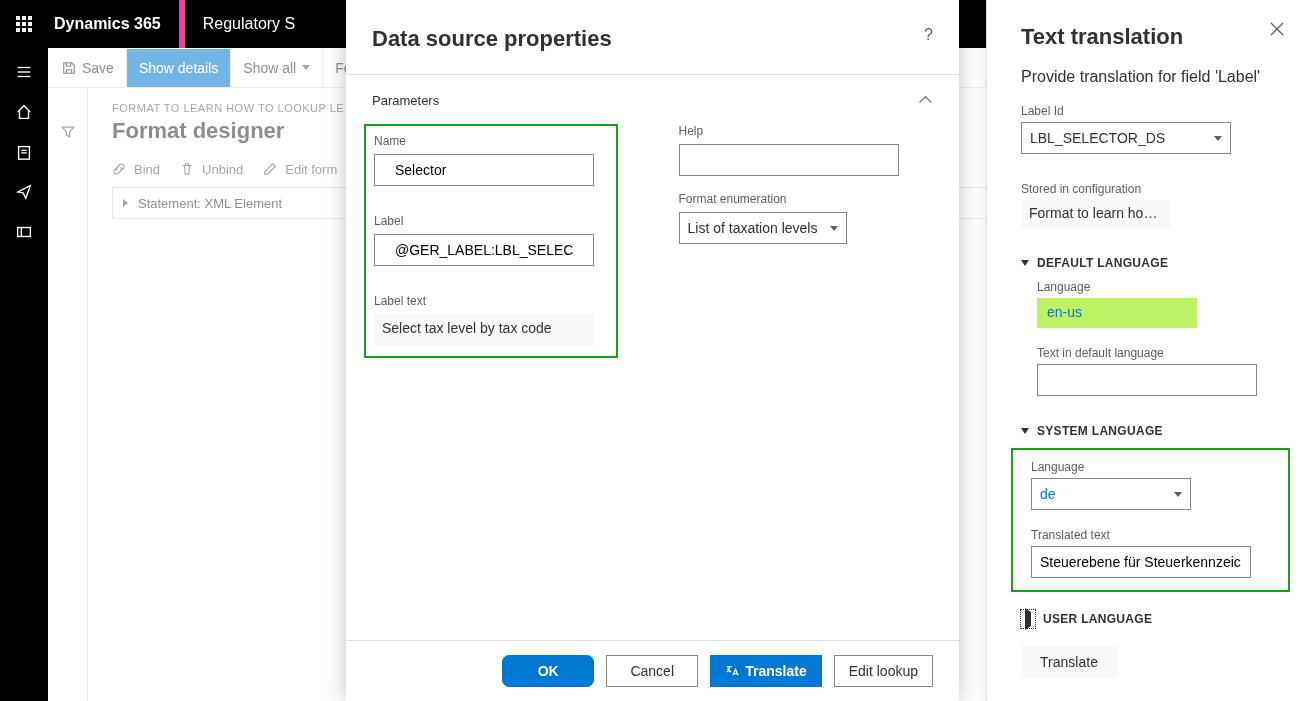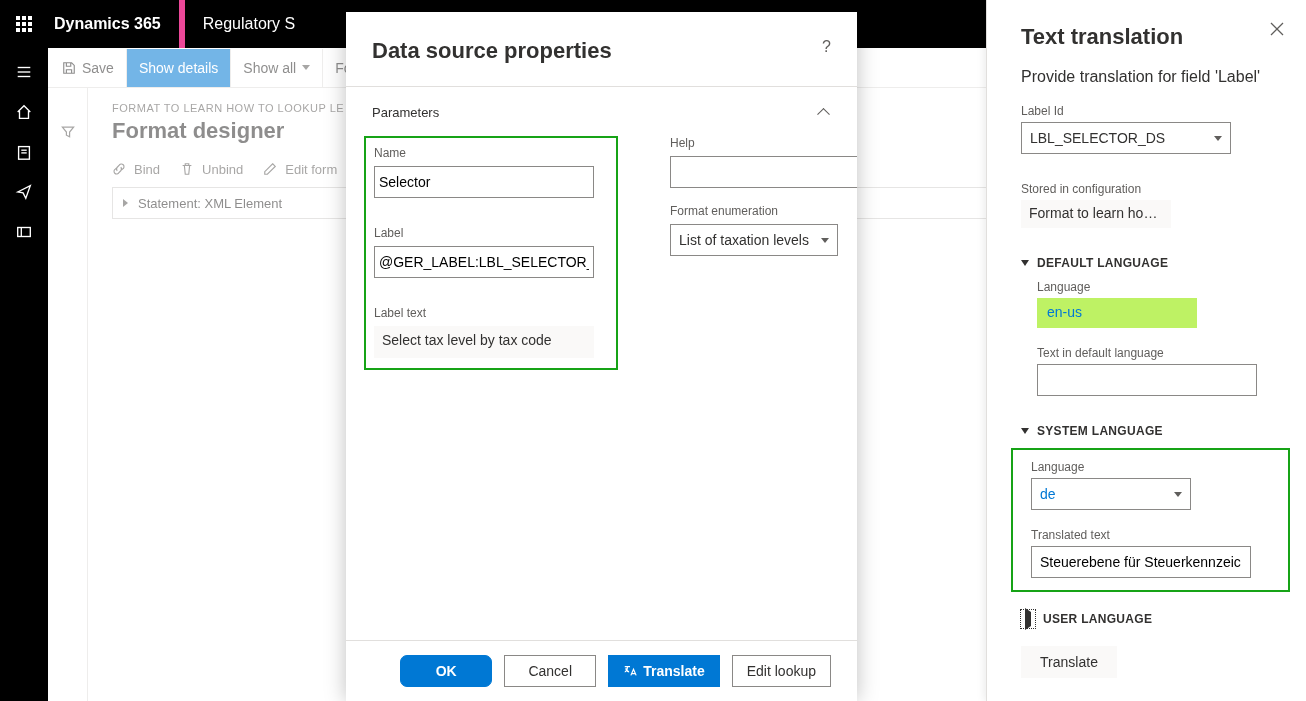--- a/index.html
+++ b/index.html
@@ -95,23 +95,23 @@
   
   .backdrop {
     position: absolute;
     top: 48px; left: 48px; right: 0; bottom: 0;
     background: rgba(255,255,255,.45);
     pointer-events: none;
   }
   
   .center-panel {
     position: absolute;
-    top: 12px; bottom: 0;
+    top: 0; bottom: 0;
     left: 346px;
-    width: 511px;
+    width: 613px;
     background: #fff;
     box-shadow: 0 0 20px rgba(0,0,0,.25);
     display:flex; flex-direction: column;
   }
   .cp-head {
     padding: 26px 26px 22px 26px;
     display:flex; justify-content: space-between; align-items: flex-start;
   }
   .cp-title { font-size: 22px; font-weight: 700; }
   .cp-help { color:#605e5c; font-size:16px; cursor:pointer;}
@@ -122,21 +122,21 @@
     padding: 12px 0 16px 0; color:#323130; cursor:pointer;
   }
   .chev-up { width:12px;height:12px; }
   .chev-up::before { content:""; display:block; width:8px;height:8px;border-left:1.5px solid #605e5c;border-top:1.5px solid #605e5c; transform: rotate(45deg) translate(2px,2px);}
   .param-grid {
     display:flex; gap:52px;
   }
   .col { flex:1; display:flex; flex-direction:column; gap:16px;}
   .field-lbl { font-size:12px; color:#605e5c; padding-bottom:6px;}
   .txt-input {
-    width: 220px; height:32px; border:1px solid #8a8886; padding:0 4px; font-size:14px;
+    width: 220px; height:32px; border:1px solid #8a8886; padding:0 20px; font-size:14px;
   }
   .txt-readonly {
     width: 220px; height:32px; background:#faf9f8; padding:6px 8px; font-size:14px; color:#323130;
   }
   .dropdown {
     width: 168px; height:32px; border:1px solid #8a8886; display:flex; align-items:center; justify-content:space-between; padding:0 8px; font-size:14px; cursor:pointer;
   }
   .dd-caret { width:0;height:0;border-top:5px solid #605e5c;border-left:4px solid transparent;border-right:4px solid transparent;}
   .green-box { border: 2px solid #16a316; padding: 8px 8px 10px 8px; margin-left:-8px; margin-bottom:10px; width:254px;}
   

